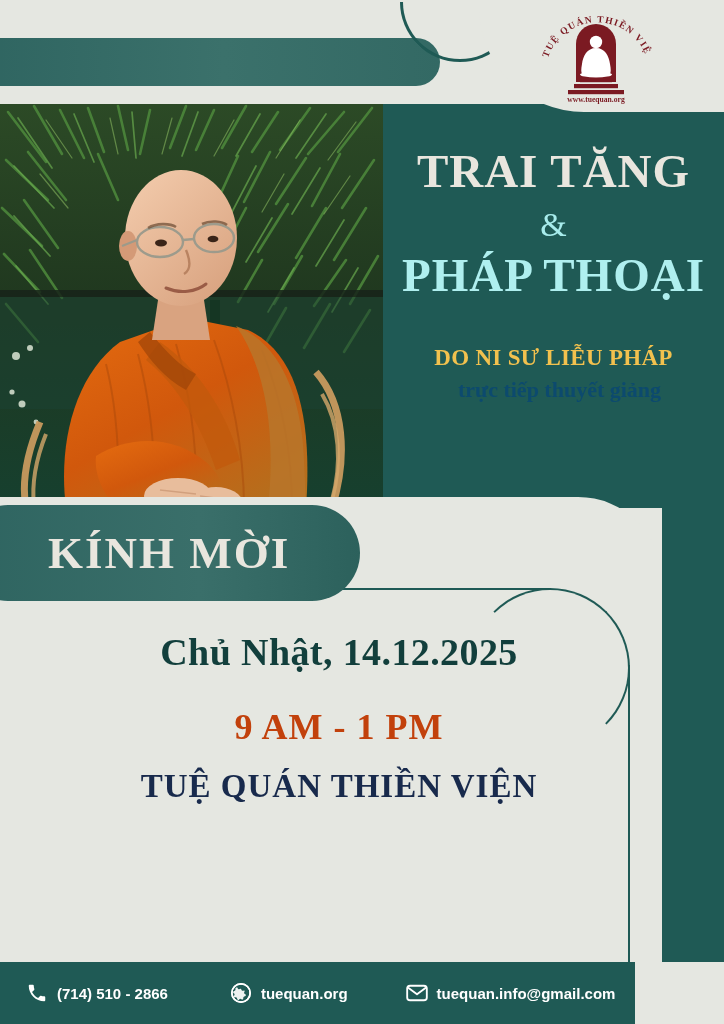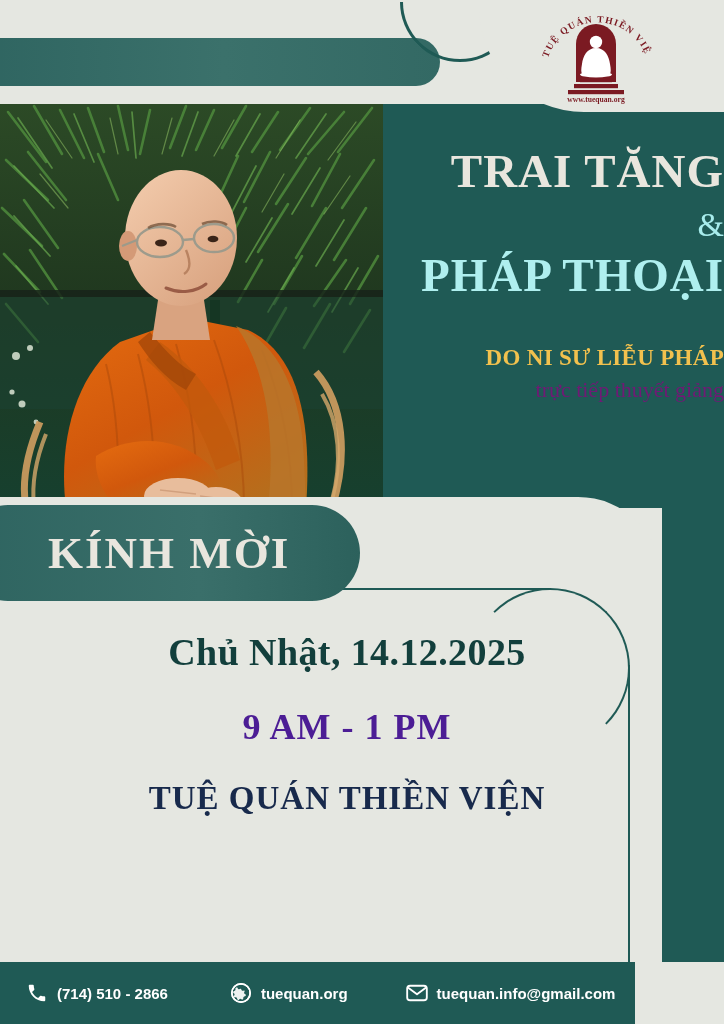--- a/index.html
+++ b/index.html
@@ -60,21 +60,21 @@
     z-index:2;
   }
   .photo svg{ width:100%; height:100%; display:block; }
 
   
   .headline{
     position:absolute; left:383px; top:104px;
     width:341px; height:404px;
     z-index:3;
     display:flex; flex-direction:column;
-    align-items:flex-end; justify-content:flex-start;
+    align-items:center; justify-content:flex-start;
     padding-top:42px;
   }
   .title-1{
     font-size:47px; font-weight:700; letter-spacing:1px;
     color:#E9E6DE; line-height:1.08; white-space:nowrap;
   }
   .amp{
     font-size:34px; color:#A8ECEC; line-height:1.4;
     margin-top:4px; font-style:normal;
   }
@@ -84,21 +84,21 @@
     margin-top:2px;
   }
   .speaker{
     margin-top:44px;
     font-family:"Liberation Serif", serif;
     font-size:23px; font-weight:700; color:#F2C14E;
     letter-spacing:0.3px; white-space:nowrap;
   }
   .speaker-sub{
     margin-top:6px;
-    font-size:22px; font-weight:400; color:#701a75;
+    font-size:22px; font-weight:700; color:#0c4a6e;
     white-space:nowrap;
     margin-left:12px;
   }
 
   
   .lower{
     position:absolute; left:0; top:497px;
     width:662px; height:465px;
     background:#E5E7E1;
     border-top-right-radius:84px;
@@ -145,32 +145,32 @@
     padding-left:88px;
     z-index:6;
   }
   .kinhmoi-text{
     font-size:45px; font-weight:700; letter-spacing:2px;
     color:#E9E6DE; white-space:nowrap;
   }
 
   
   .details{
-    position:absolute; left:16px; top:630px;
+    position:absolute; left:8px; top:630px;
     width:662px;
     z-index:7;
     text-align:center;
   }
   .d-date{
     font-size:38px; font-weight:700; color:#123F3C;
     letter-spacing:0.4px; margin-bottom:32px;
   }
   .d-time{
-    font-size:36px; font-weight:700; color:#4c1d95;
-    letter-spacing:1px; margin-bottom:32px;
+    font-size:36px; font-weight:700; color:#c2410c;
+    letter-spacing:1px; margin-bottom:20px;
   }
   .d-venue{
     font-size:33px; font-weight:700; color:#182A4C;
     letter-spacing:1px; margin-bottom:20px;
   }
   .d-addr{
     font-size:26px; font-weight:700; color:#182A4C;
     letter-spacing:0.4px;
   }
 

